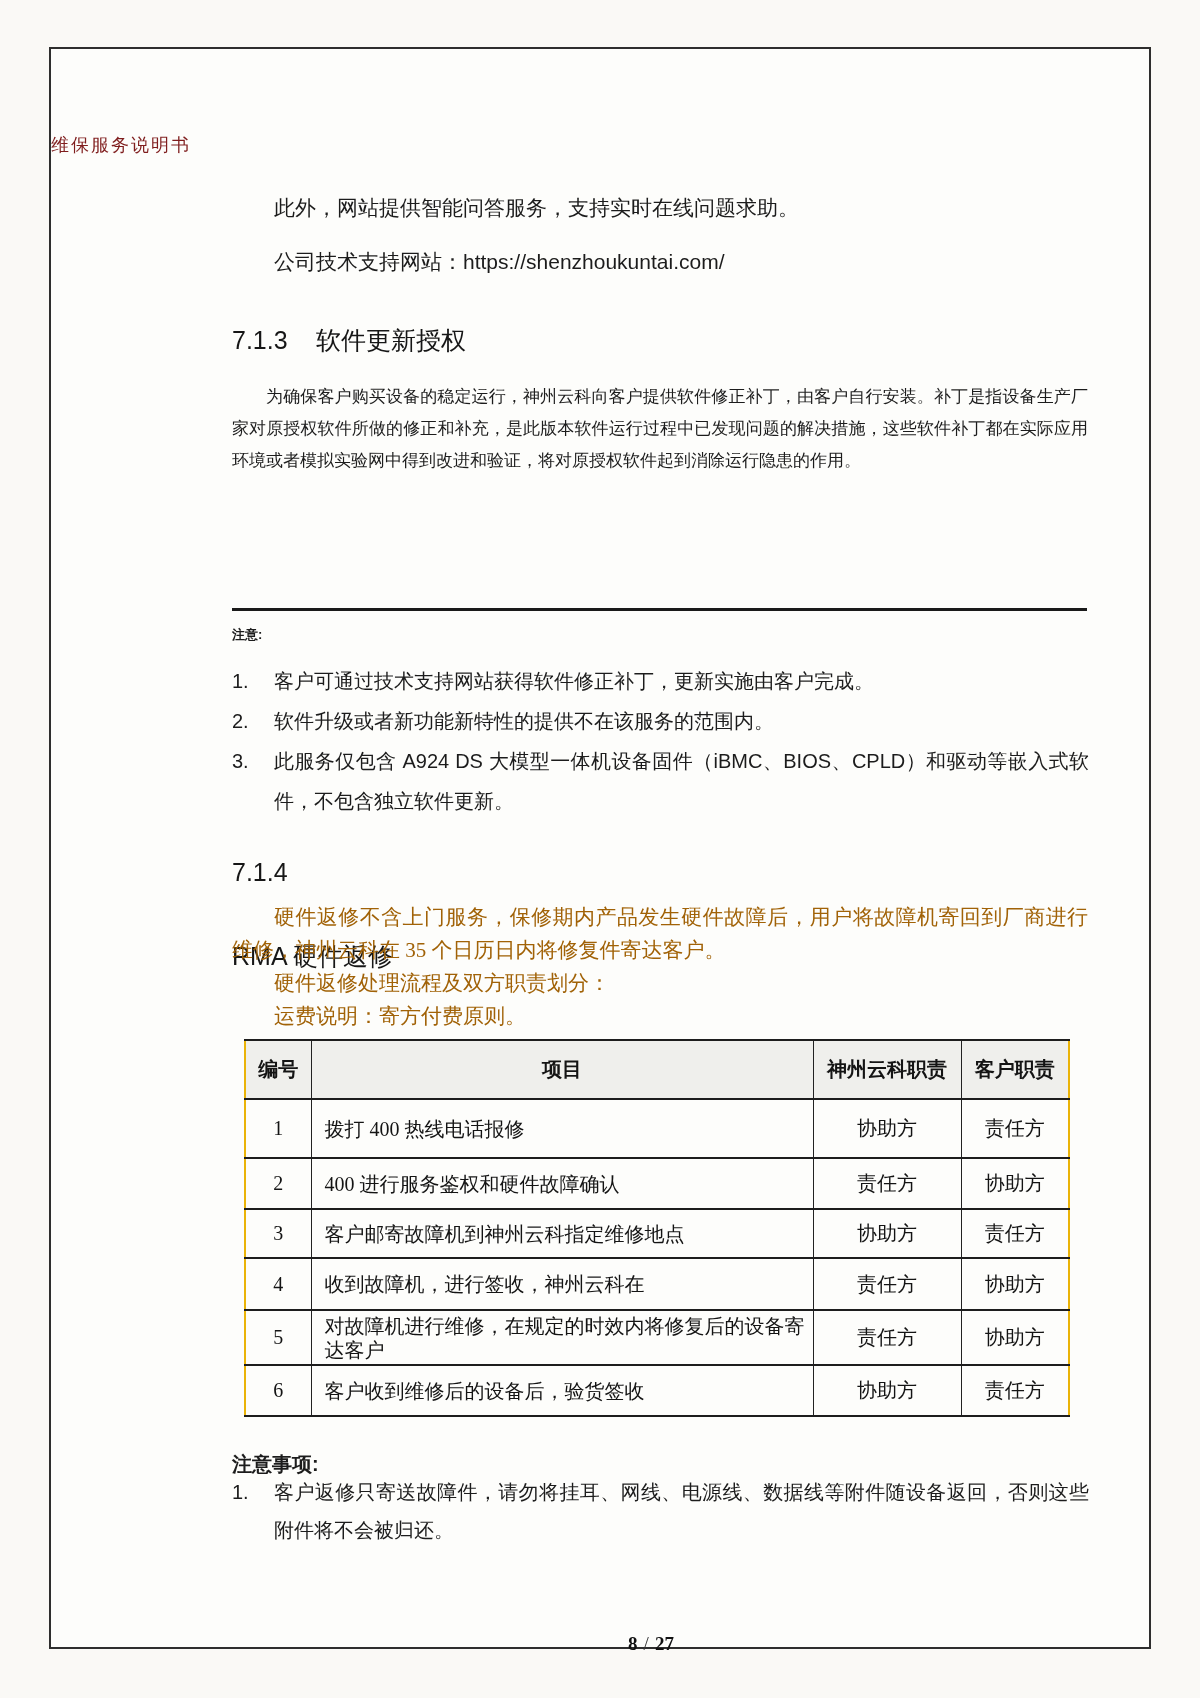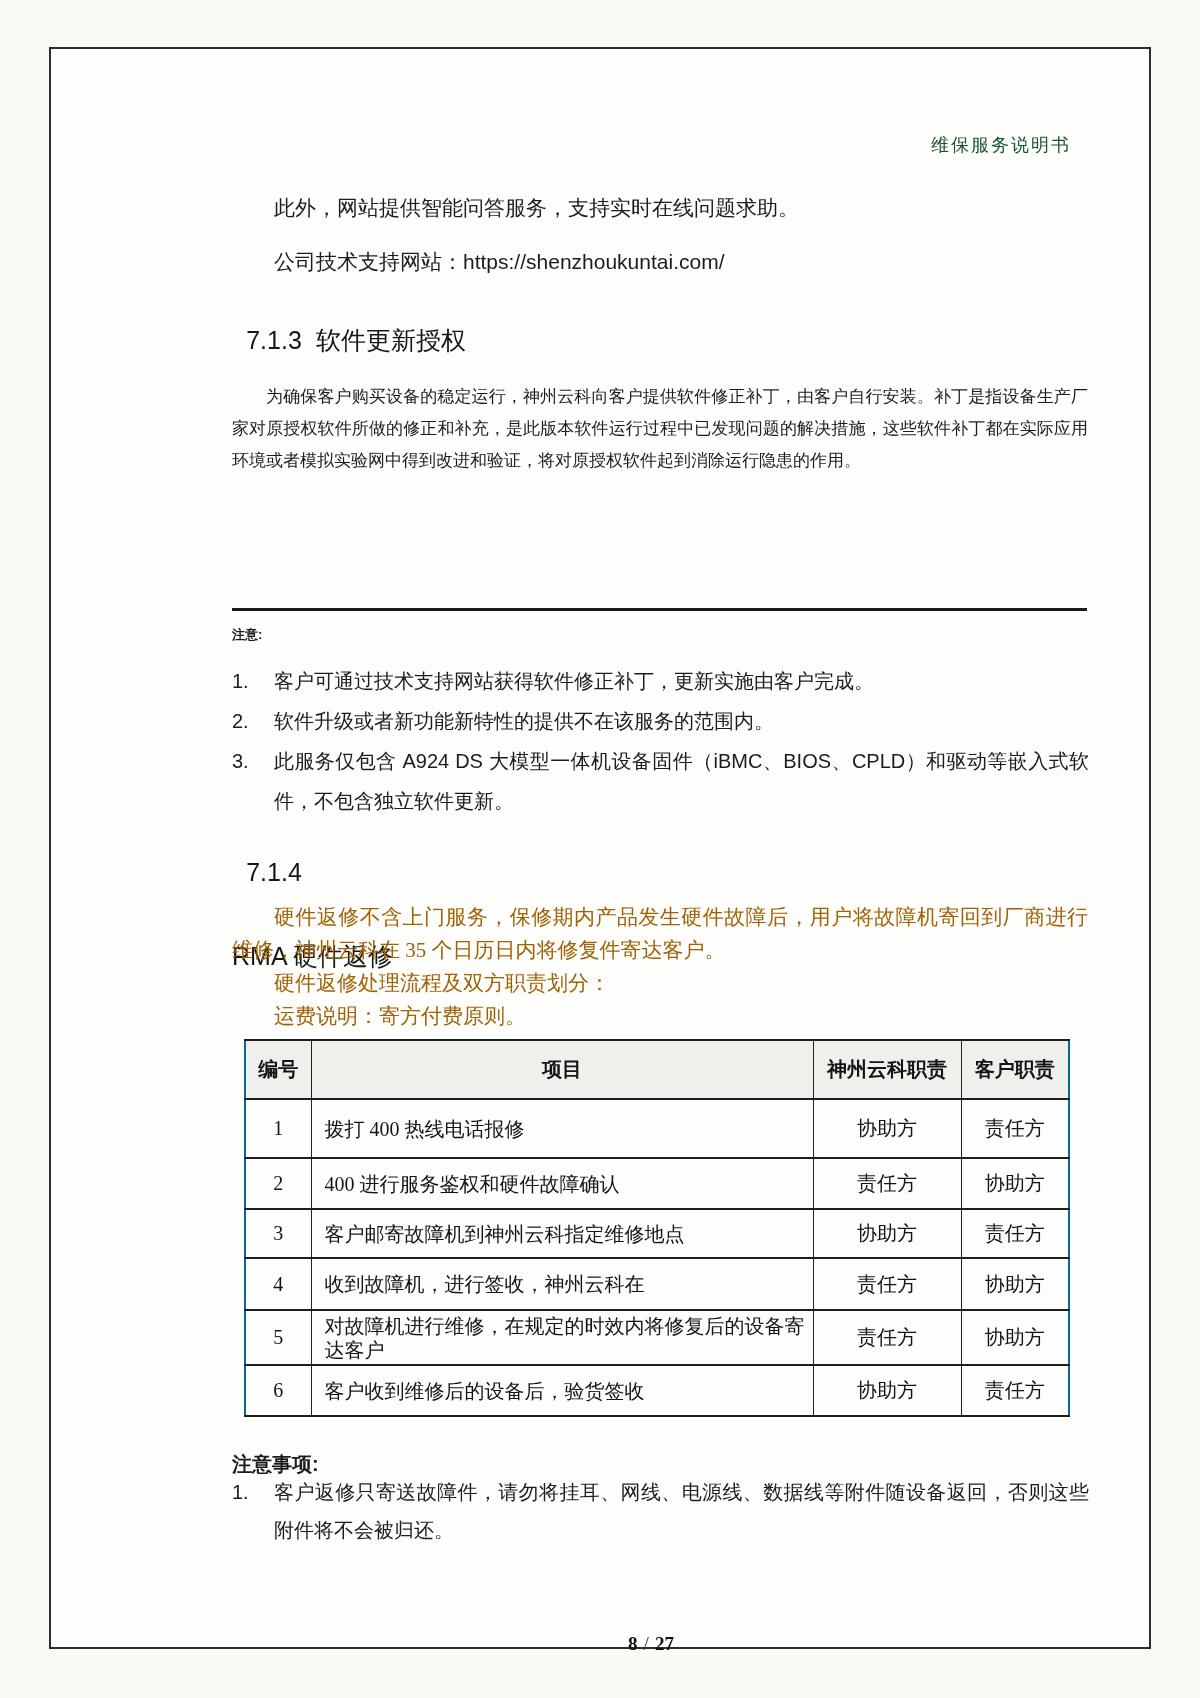--- a/index.html
+++ b/index.html
@@ -9,31 +9,31 @@
     font-family:"Liberation Sans","DejaVu Sans",sans-serif;
     color:#1c1c1c;
   }
   .page-frame{
     position:absolute;left:49px;top:47px;width:1098px;height:1598px;
     border:2px solid #2e2e2e;background:#fdfdfb;
   }
   .abs{position:absolute;}
   
   .doc-header{
-    left:0;top:84px;width:1020px;text-align:right;
-    font-family:"Liberation Serif","DejaVu Serif",serif;
-    font-size:18px;color:#14532d;letter-spacing:2px;
+    left:0;top:84px;width:1020px;
+    font-family:"Liberation Serif","DejaVu Serif",serif;
+    font-size:18px;color:#7f1d1d;letter-spacing:2px;
   }
   
   .p-sans{font-size:21px;line-height:30px;}
   .p1{left:223px;top:144px;}
   .p2{left:223px;top:198px;}
   
   .heading{left:181px;display:flex;font-size:25px;line-height:34px;color:#161616;}
-  .heading .h-num{width:84px;flex:0 0 84px;text-align:center;}
+  .heading .h-num{width:84px;flex:0 0 84px;}
   .h-713{top:274px;}
   .h-714{top:806px;flex-direction:column;}
   
   .body-713{
     left:181px;top:332px;width:856px;
     font-size:17px;line-height:32px;
     text-align:justify;text-justify:inter-ideograph;
     text-indent:2em;
   }
   
@@ -55,21 +55,21 @@
     left:193px;top:990px;width:826px;
     border-collapse:collapse;table-layout:fixed;
     font-family:"Liberation Serif","DejaVu Serif",serif;
     font-size:20px;color:#141414;
   }
   .rma-table th,.rma-table td{
     border-left:1px solid #222;border-right:1px solid #222;
     border-top:2px solid #1d1d1d;border-bottom:2px solid #1d1d1d;
     padding:2px 6px;text-align:center;vertical-align:middle;
   }
-  .rma-table{border:2px solid #0369a1;}
+  .rma-table{border:2px solid #eab308;}
   .rma-table th{background:#efefec;font-weight:bold;height:53px;}
   .rma-table td.cell-item{text-align:left;padding-left:13px;line-height:24px;}
   .row-h1 td{height:53px;} .row-h2 td{height:45px;} .row-h3 td{height:43px;}
   .row-h4 td{height:46px;} .row-h5 td{height:49px;} .row-h6 td{height:45px;}
   .col-no{width:66px;} .col-item{width:502px;} .col-vendor{width:148px;} .col-cust{width:108px;}
   
   .notes-label{left:181px;top:1390px;font-size:20px;font-weight:bold;margin-top:12px;}
   .notes-list{left:181px;top:1424px;width:857px;font-size:20px;}
   .notes-list .n-item{line-height:38px;}
   

